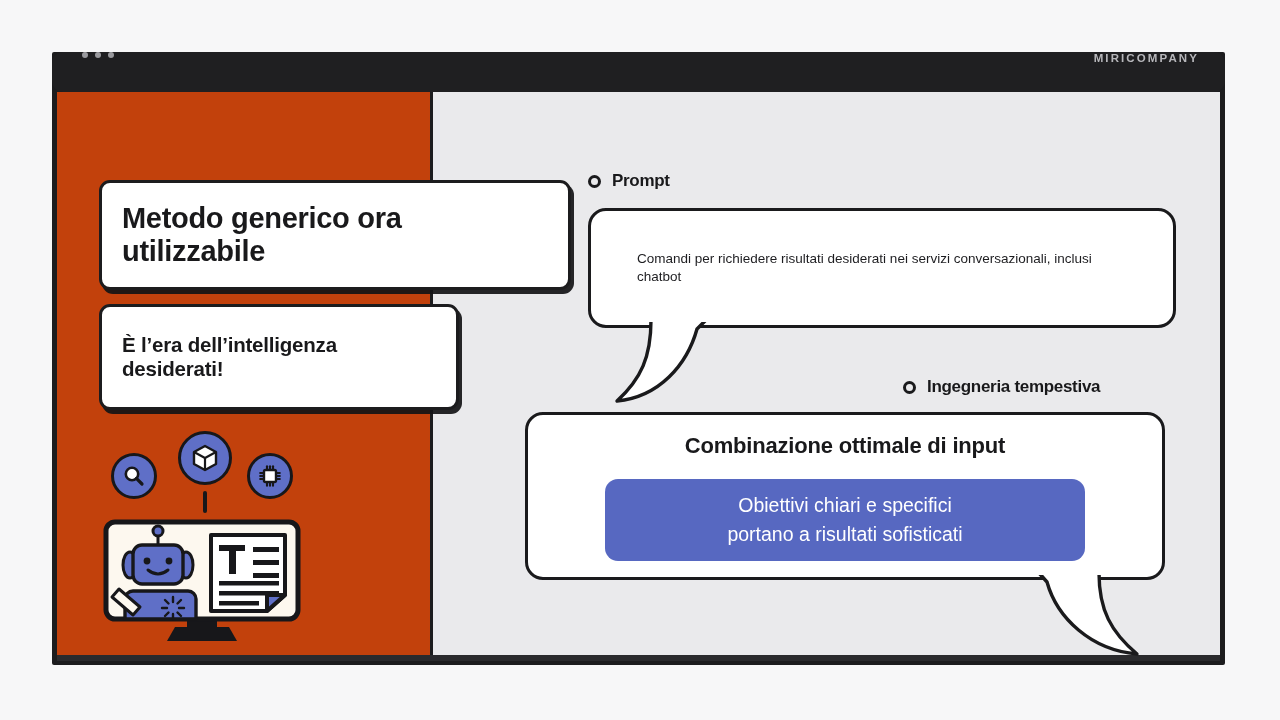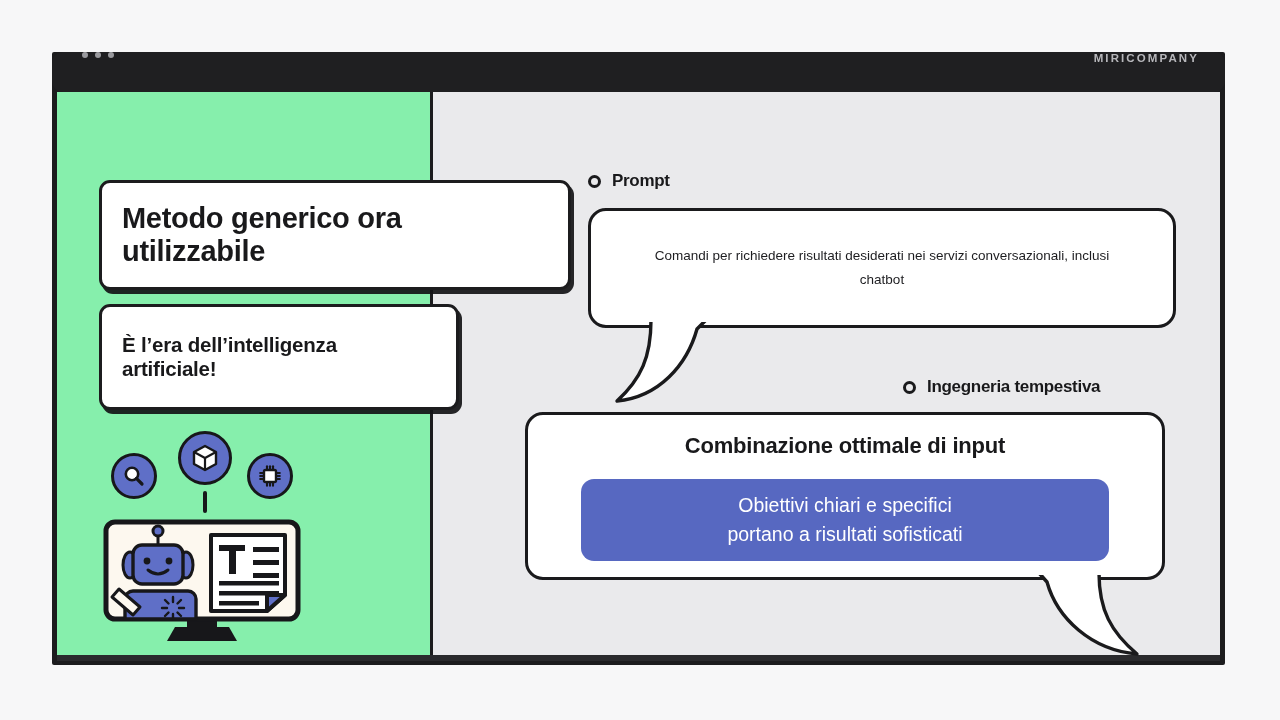--- a/index.html
+++ b/index.html
@@ -34,21 +34,21 @@
   
   .canvas{
     position:absolute; left:5px; top:40px;
     width:1163px; height:565px;
     background:#eaeaec;
     overflow:hidden;
     display:flex;
   }
   .left-pane{
     position:relative; width:376px; height:100%;
-    background:#86efac;
+    background:#c2410c;
     border-right:3px solid #1c1c1e;
     flex:0 0 376px;
   }
   .right-pane{ position:relative; flex:1; height:100%; background:#eaeaec; }
 
   
   .card{
     position:absolute;
     background:#ffffff;
     border:3px solid #1c1c1e;
@@ -90,27 +90,27 @@
   .head-ing{ left:470px; top:285px; }
 
   
   .bubble{
     position:absolute; background:#fff;
     border:3px solid #1a1a1c; border-radius:18px;
     z-index:3;
   }
   .bub-1{ left:155px; top:116px; width:588px; height:120px;
           display:flex; align-items:center; justify-content:center; padding:0 46px; }
-  .bub-1 .t{ font-size:13.5px; line-height:24px; text-align:center; color:#1d1d20; font-weight:500;}
+  .bub-1 .t{ font-size:13.5px; line-height:18px; color:#1d1d20; font-weight:500;}
   .tail-1{ position:absolute; left:178px; top:225px; width:110px; height:95px; z-index:4; }
 
   .bub-2{ left:92px; top:320px; width:640px; height:168px; padding:18px 44px 0; }
   .bub-2 .h{ font-size:22px; font-weight:600; color:#19191b; text-align:center; letter-spacing:-.2px; }
   .chip{
-    margin:20px auto 0; width:528px; height:82px;
+    margin:20px auto 0; width:480px; height:82px;
     background:#5768c1; border-radius:13px;
     display:flex; flex-direction:column; align-items:center; justify-content:center;
   }
   .chip .l{ font-size:19.5px; color:#fff; line-height:29px; font-weight:500; }
   .tail-2{ position:absolute; left:592px; top:478px; width:120px; height:95px; z-index:4; }
 
   .bottom-strip{
     position:absolute; left:5px; bottom:4px; width:1163px; height:6px; background:#2a2a2d;
   }
 </style>
@@ -132,21 +132,21 @@
 
     <div class="canvas">
 
       <div class="left-pane">
 
         <div class="card card-1">
           <span class="t">Metodo generico ora utilizzabile</span>
         </div>
 
         <div class="card card-2">
-          <span class="t">È l’era dell’intelligenza artificiale!</span>
+          <span class="t">È l’era dell’intelligenza desiderati!</span>
         </div>
 
         <div class="illus">
 
           <div class="icon-row">
             <div class="ico ico-search">
               <svg width="26" height="26" viewBox="0 0 26 26">
                 <circle cx="11" cy="11" r="6.2" fill="#fff" stroke="#17171a" stroke-width="2.6"></circle>
                 <line x1="15.4" y1="15.4" x2="21" y2="21" stroke="#17171a" stroke-width="3.2" stroke-linecap="round"></line>
               </svg>

